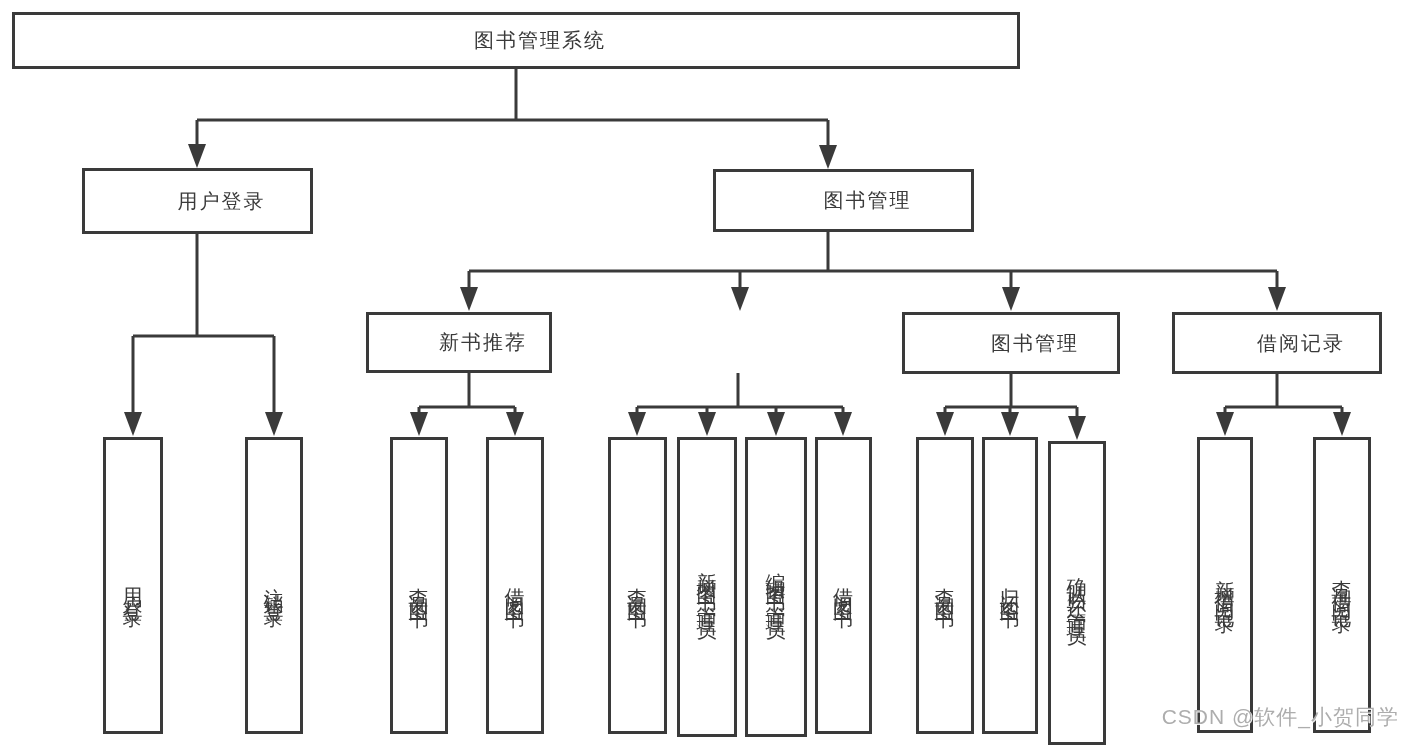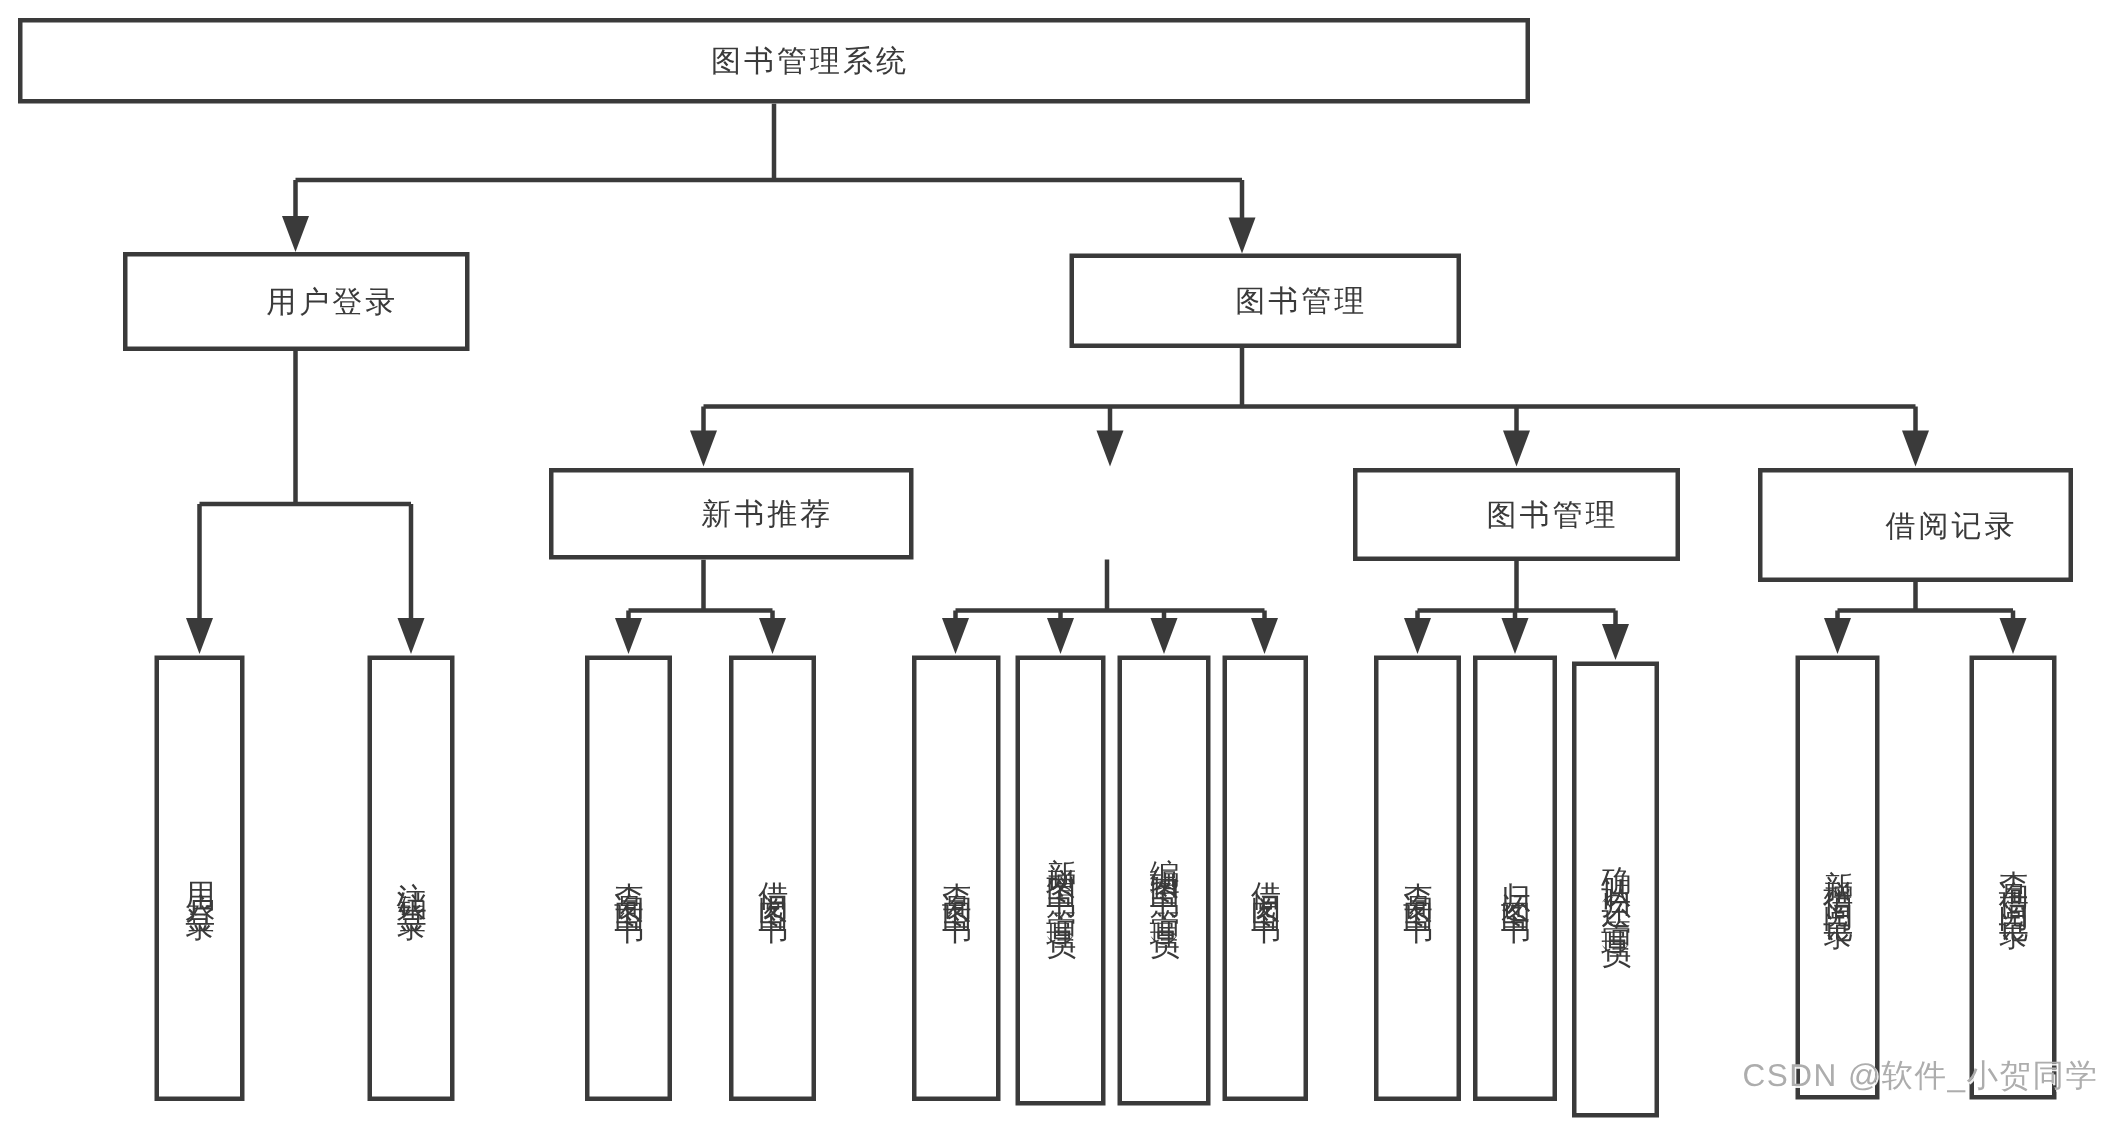--- a/index.html
+++ b/index.html
@@ -83,23 +83,23 @@
       <polygon class="arr" points="1216,412 1234,412 1225,436"></polygon>
       <polygon class="arr" points="1333,412 1351,412 1342,436"></polygon>
     </g>
   </svg>
 
   <div class="box h" style="left:12px;top:12px;width:1008px;height:57px">图书管理系统</div>
 
   <div class="box h" style="left:82px;top:168px;width:231px;height:66px">用户登录</div>
   <div class="box h" style="left:713px;top:169px;width:261px;height:63px">图书管理</div>
 
-  <div class="box h" style="left:366px;top:312px;width:243px;height:61px">新书推荐</div>
+  <div class="box h" style="left:366px;top:312px;width:186px;height:61px">新书推荐</div>
   <div class="box h" style="left:902px;top:312px;width:218px;height:62px">图书管理</div>
-  <div class="box h" style="left:1172px;top:312px;width:210px;height:76px">借阅记录</div>
+  <div class="box h" style="left:1172px;top:312px;width:210px;height:62px">借阅记录</div>
 
   <div class="box v" style="left:103px;top:437px;width:60px;height:297px">用户登录</div>
   <div class="box v" style="left:245px;top:437px;width:58px;height:297px">注销登录</div>
 
   <div class="box v" style="left:390px;top:437px;width:58px;height:297px">查询图书</div>
   <div class="box v" style="left:486px;top:437px;width:58px;height:297px">借阅图书</div>
 
   <div class="box v" style="left:608px;top:437px;width:59px;height:297px">查询图书</div>
   <div class="box v" style="left:677px;top:437px;width:60px;height:300px">新增图书（管理员）</div>
   <div class="box v" style="left:745px;top:437px;width:62px;height:300px">编辑图书（管理员）</div>

